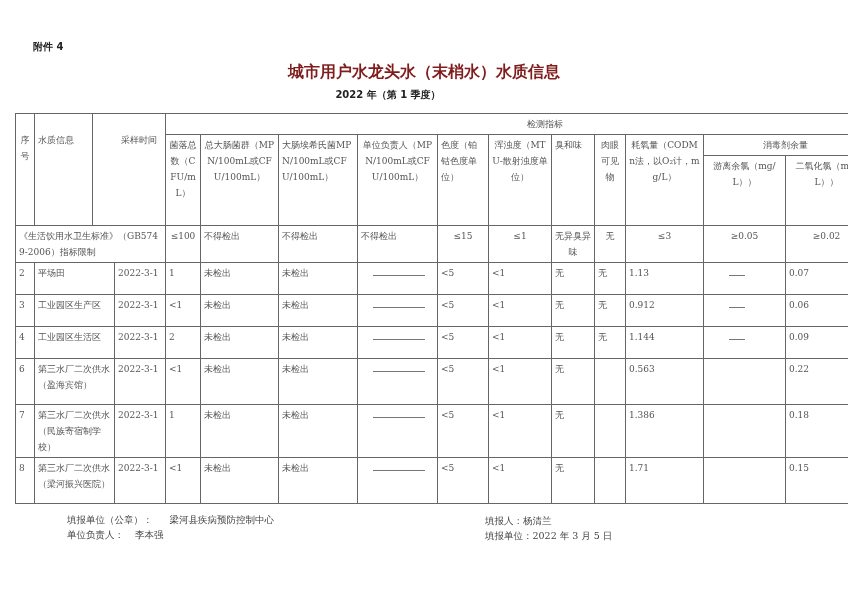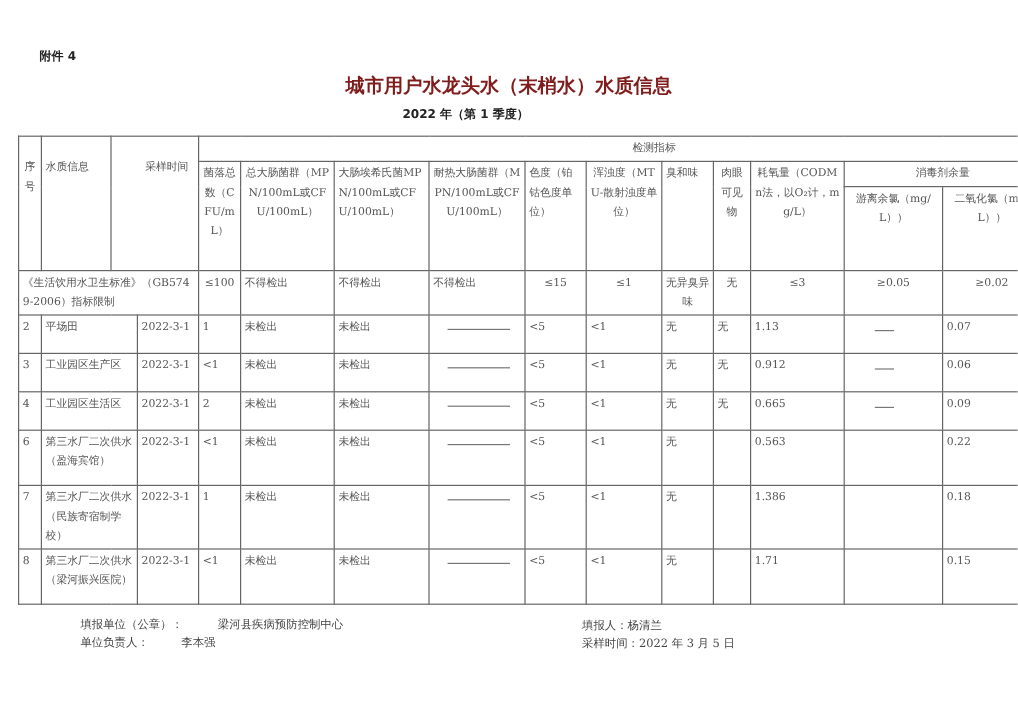--- a/index.html
+++ b/index.html
@@ -53,21 +53,21 @@
       <tr class="hdr">
     <td rowspan="3" class="c" style="padding-top:18px">序号</td>
     <td rowspan="3" style="padding-top:18px">水质信息</td>
     <td rowspan="3" colspan="2" style="padding-top:18px;padding-left:28px">采样时间</td>
     <td colspan="11" class="c" style="padding-left:60px">检测指标</td>
   </tr>
   <tr class="hdr">
     <td rowspan="2" class="c">菌落总数（CFU/mL）</td>
     <td rowspan="2" class="c">总大肠菌群（MPN/100mL或CFU/100mL）</td>
     <td rowspan="2">大肠埃希氏菌MPN/100mL或CFU/100mL）</td>
-    <td rowspan="2" class="c">耐热大肠菌群（MPN/100mL或CFU/100mL）</td>
+    <td rowspan="2" class="c">单位负责人（MPN/100mL或CFU/100mL）</td>
     <td rowspan="2">色度（铂钴色度单位）</td>
     <td rowspan="2" class="c">浑浊度（MTU-散射浊度单位）</td>
     <td rowspan="2">臭和味</td>
     <td rowspan="2" class="c">肉眼可见物</td>
     <td rowspan="2" class="c">耗氧量（CODMn法，以O₂计，mg/L）</td>
     <td colspan="2" class="c">消毒剂余量</td>
   </tr>
   <tr class="hdr" style="height:70px">
     <td class="c">游离余氯（mg/L））</td>
     <td class="c">二氧化氯（mg/L））</td>
@@ -125,21 +125,21 @@
     <td colspan="2">工业园区生活区</td>
     <td>2022-3-1</td>
     <td>2</td>
     <td>未检出</td>
     <td>未检出</td>
     <td><span class="dash"></span></td>
     <td>&lt;5</td>
     <td>&lt;1</td>
     <td>无</td>
     <td>无</td>
-    <td>0.665</td>
+    <td>1.144</td>
     <td><span class="shortdash"></span></td>
     <td>0.09</td>
   </tr>
   <tr style="height:46px">
     <td>6</td>
     <td colspan="2">第三水厂二次供水（盈海宾馆）</td>
     <td>2022-3-1</td>
     <td>&lt;1</td>
     <td>未检出</td>
     <td>未检出</td>
@@ -185,24 +185,24 @@
     <td>0.15</td>
   </tr>
 </tbody>
   </table>
 
 <div class="notes">
 </div>
 
 <div class="sig" style="left:67px; top:514px;">
   <span>填报单位（公章）：</span>
-  <span style="margin-left:26px">梁河县疾病预防控制中心</span>
+  <span style="margin-left:14px">梁河县疾病预防控制中心</span>
 </div>
 <div class="sig" style="left:67px; top:529px;">
   <span>单位负责人：</span>
-  <span style="margin-left:24px">李本强</span>
+  <span style="margin-left:8px">李本强</span>
 </div>
 <div class="sig" style="left:485px; top:515px;">
   <span>填报人：</span><span>杨清兰</span>
 </div>
 <div class="sig" style="left:485px; top:530px;">
-  <span>采样时间：</span><span>2022 年 3 月 5 日</span>
+  <span>填报单位：</span><span>2022 年 3 月 5 日</span>
 </div>
 
 </body></html>

